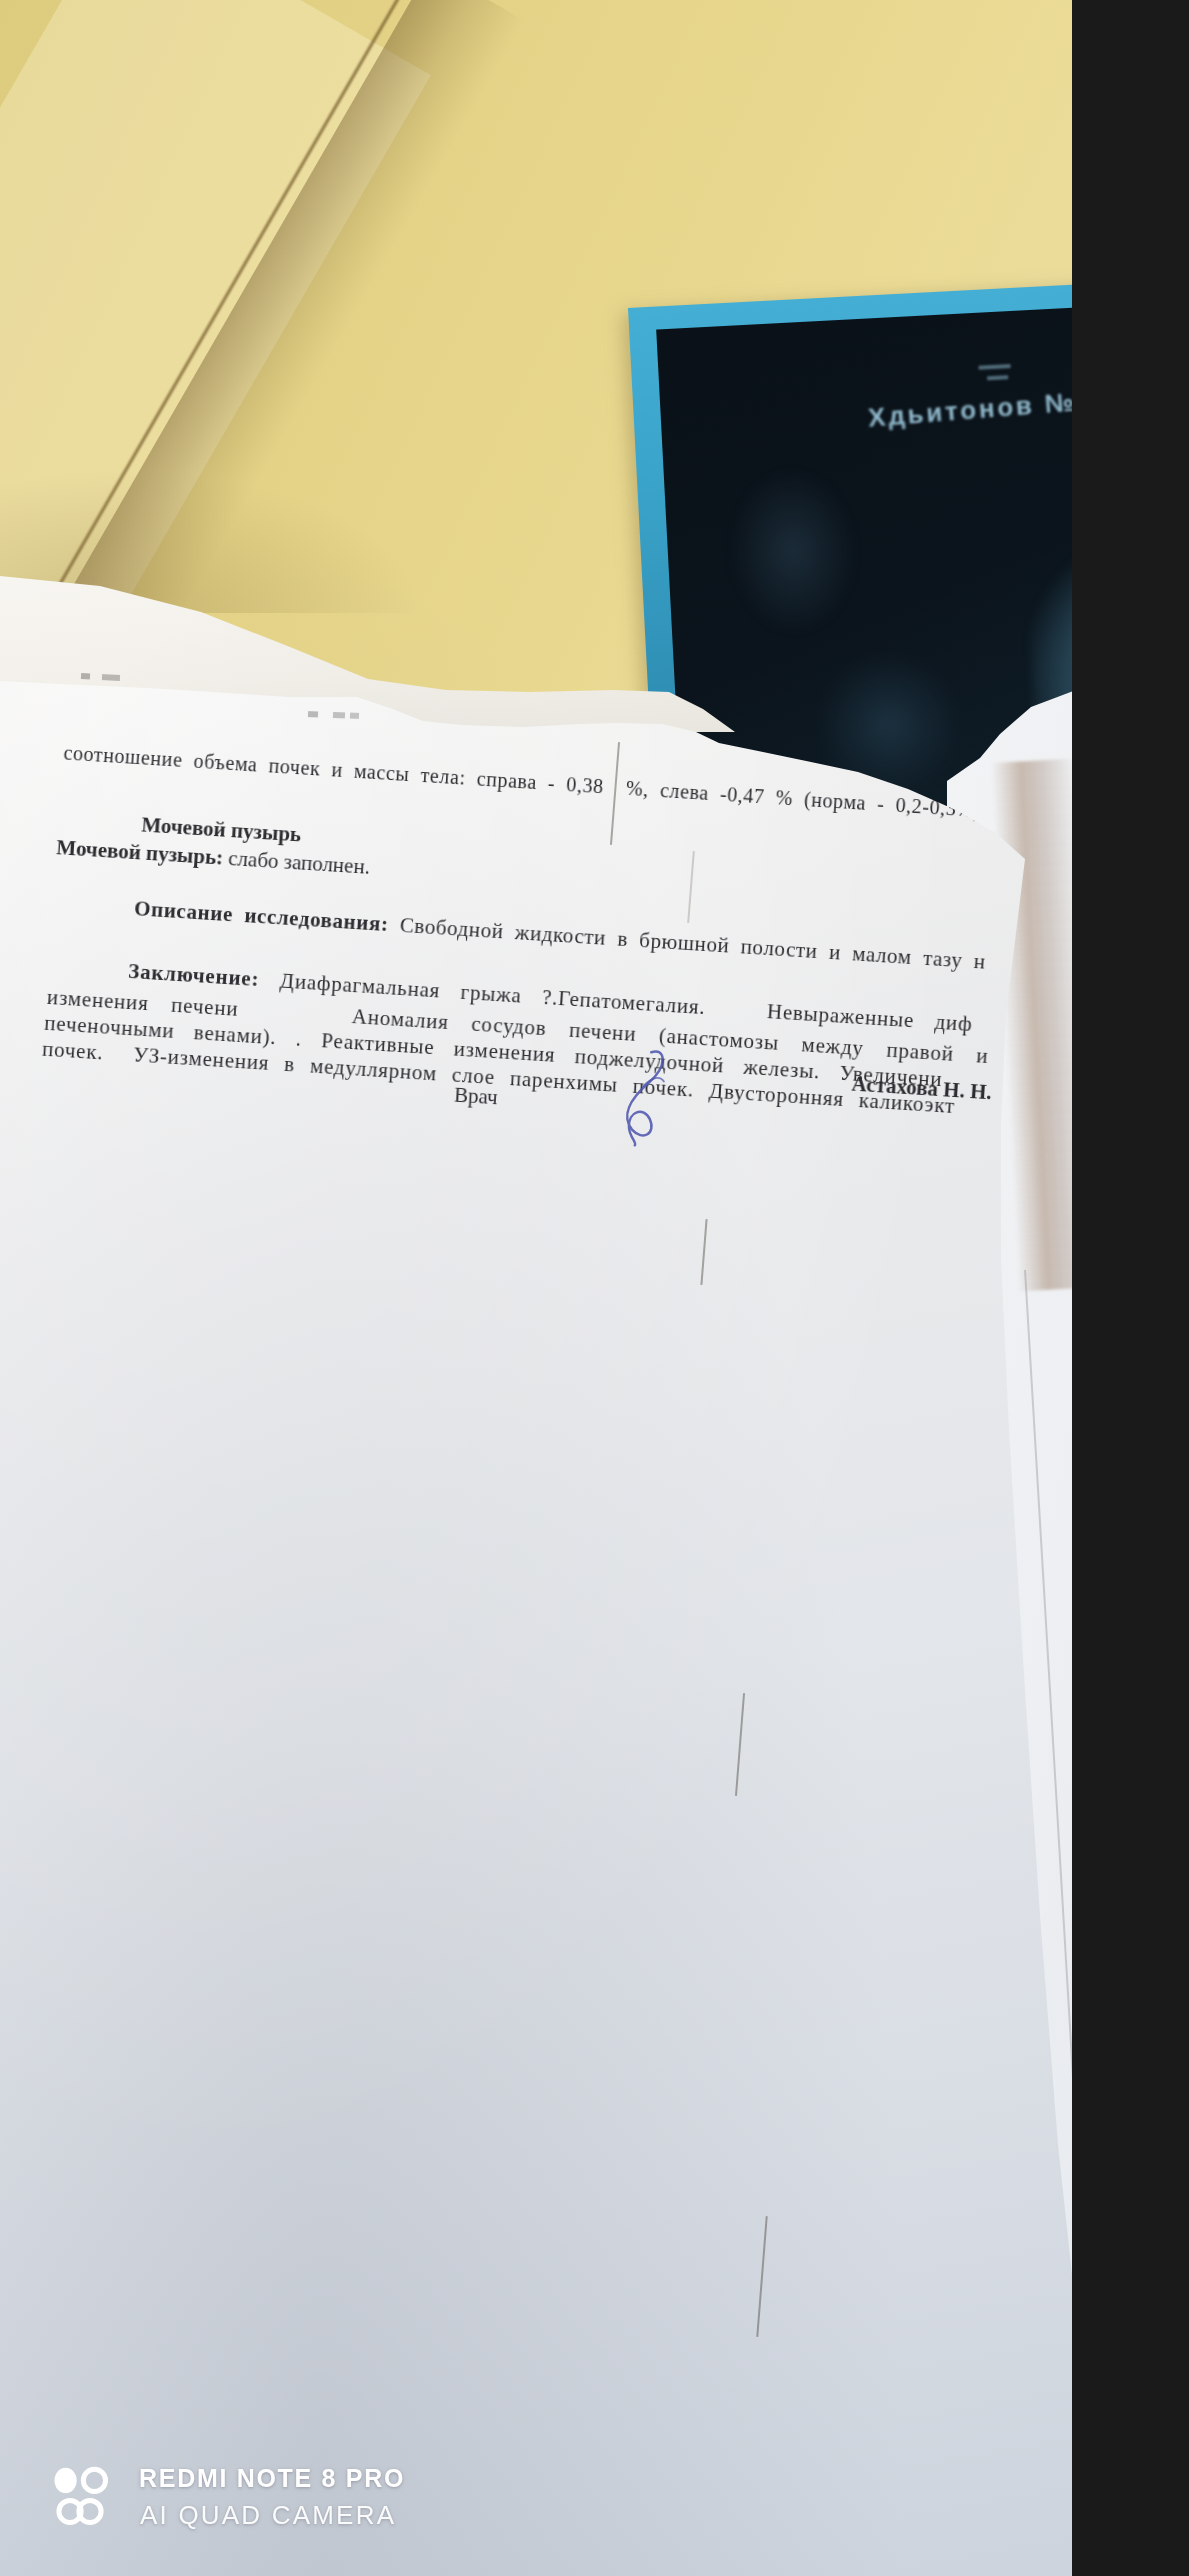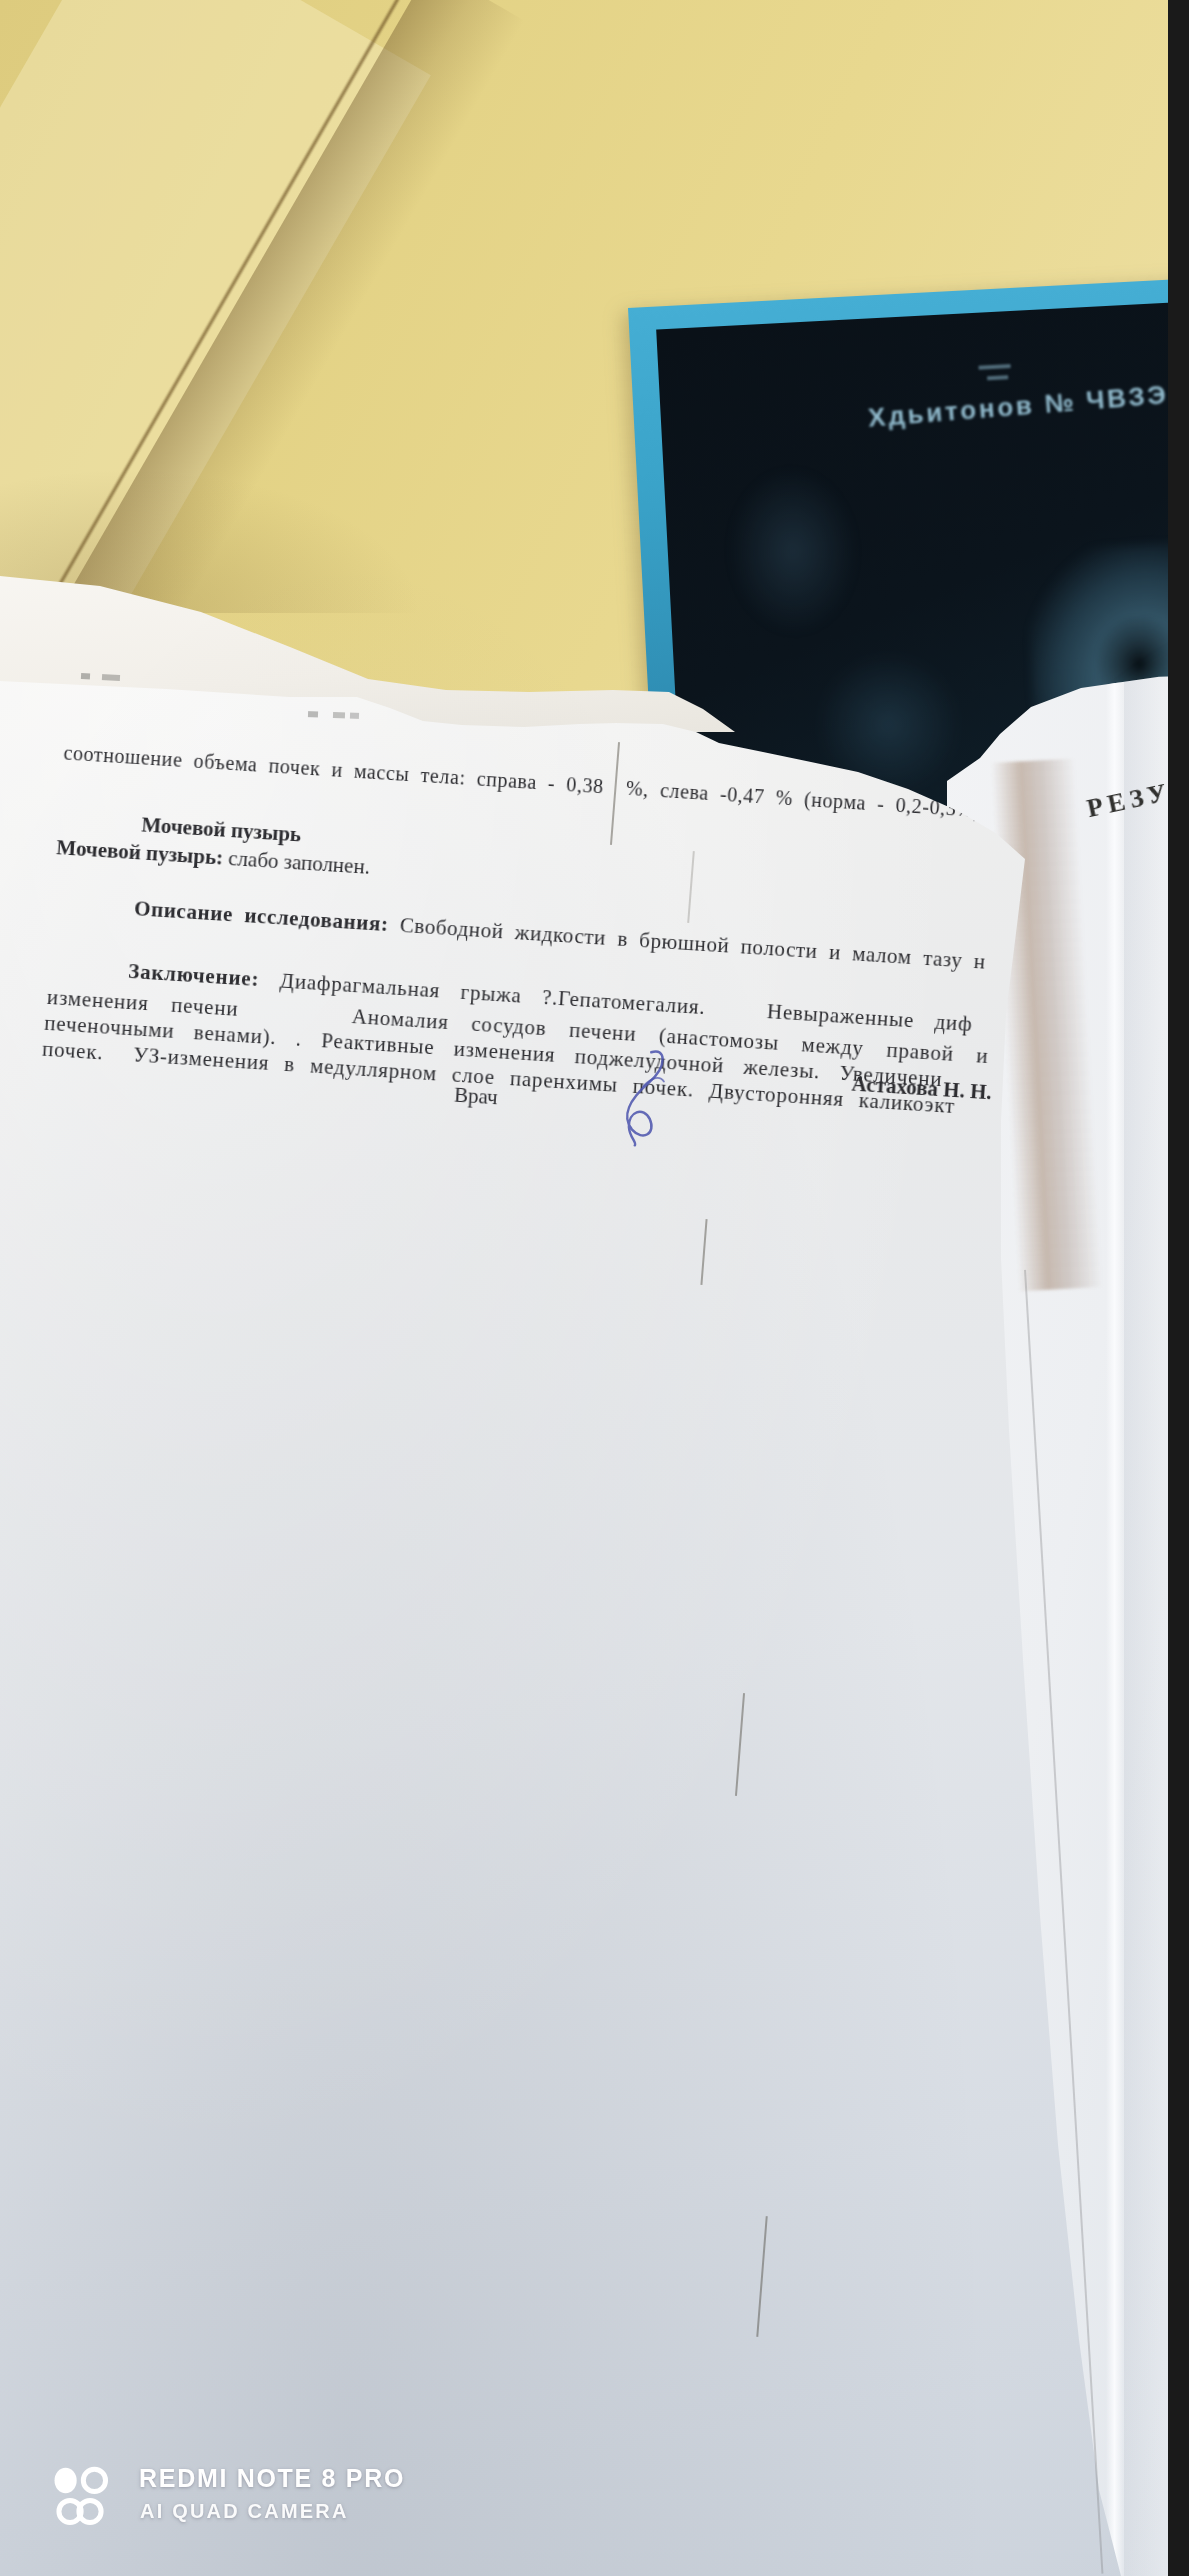--- a/index.html
+++ b/index.html
@@ -1,17 +1,17 @@
 <!DOCTYPE html>
 <html style="font-size:9px"><head>
 <meta charset="utf-8">
 <style>
   html,body{margin:0;padding:0;background:#1a1a1a;}
   .photo{
-    position:relative; width:1168px; height:2576px; overflow:hidden;
+    position:relative; width:1072px; height:2576px; overflow:hidden;
     background:linear-gradient(115deg,#ddcb7e 0%,#e3d285 18%,#e8d88f 38%,#eddfa2 62%,#f2e7b4 85%,#f4ecbe 100%);
     font-family:"Liberation Serif","DejaVu Serif",serif;
   }
   
   .wall-highlight{position:absolute; left:-100px; top:-67px; width:357px; height:791px;
     transform:rotate(30deg); background:rgba(250,243,203,.38); z-index:0;}
   .wall-seam{position:absolute; left:217px; top:-50px; width:2.8px; height:719px;
     transform:rotate(30deg); background:#6f5426; opacity:.75; filter:blur(0.8px); z-index:0;}
   .wall-seam-shadow{position:absolute; left:241px; top:-50px; width:128px; height:724px;
     transform:rotate(30deg);
@@ -112,21 +112,21 @@
   .ln-name{left:814px; top:285px;}
 
   .signature{position:absolute; left:613px; top:1047px; z-index:6; transform:rotate(6deg);}
 
   
   .watermark{position:absolute; left:51px; top:2461px; z-index:10;
     font-family:"Liberation Sans","DejaVu Sans",sans-serif; color:#fff;}
   .wm-logo{position:absolute; left:0; top:4.5px;}
   .wm-line1{position:absolute; left:88px; top:3.3px;  font-size:25px; font-weight:600; letter-spacing:1.7px;
     white-space:nowrap; text-shadow:0 1.1px 3.3px rgba(110,110,125,.55);}
-  .wm-line2{position:absolute; left:89px; top:39px; font-size:20px; font-weight:700; letter-spacing:2.2px;
+  .wm-line2{position:absolute; left:89px; top:39px; font-size:26px; font-weight:400; letter-spacing:2.2px;
     white-space:nowrap; color:rgba(255,255,255,.94); text-shadow:0 1.1px 3.3px rgba(110,110,125,.5);}
 
   .vignette{position:absolute; inset:0; z-index:9; pointer-events:none;
     background:radial-gradient(ellipse at 30% 95%,rgba(90,100,115,.14),rgba(0,0,0,0) 55%);}
 </style>
 </head>
 <body>
 
 <div class="photo">
 

